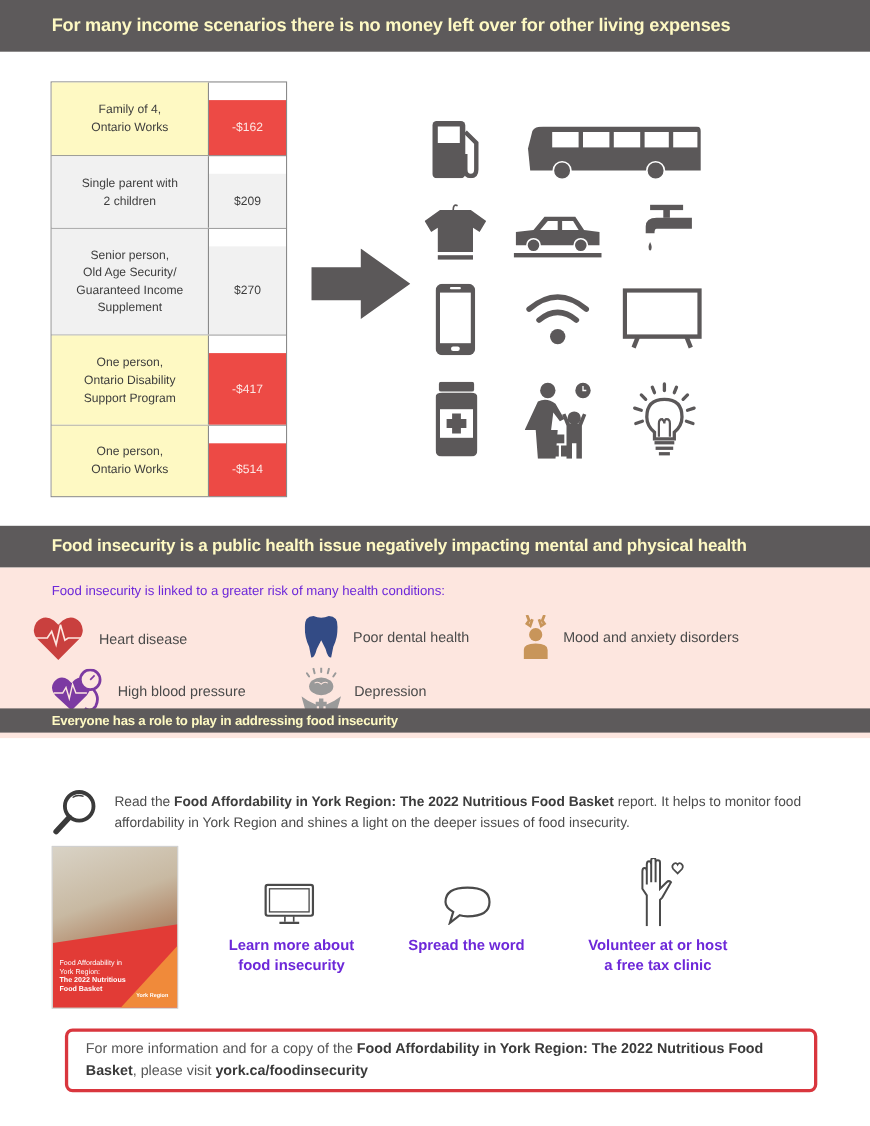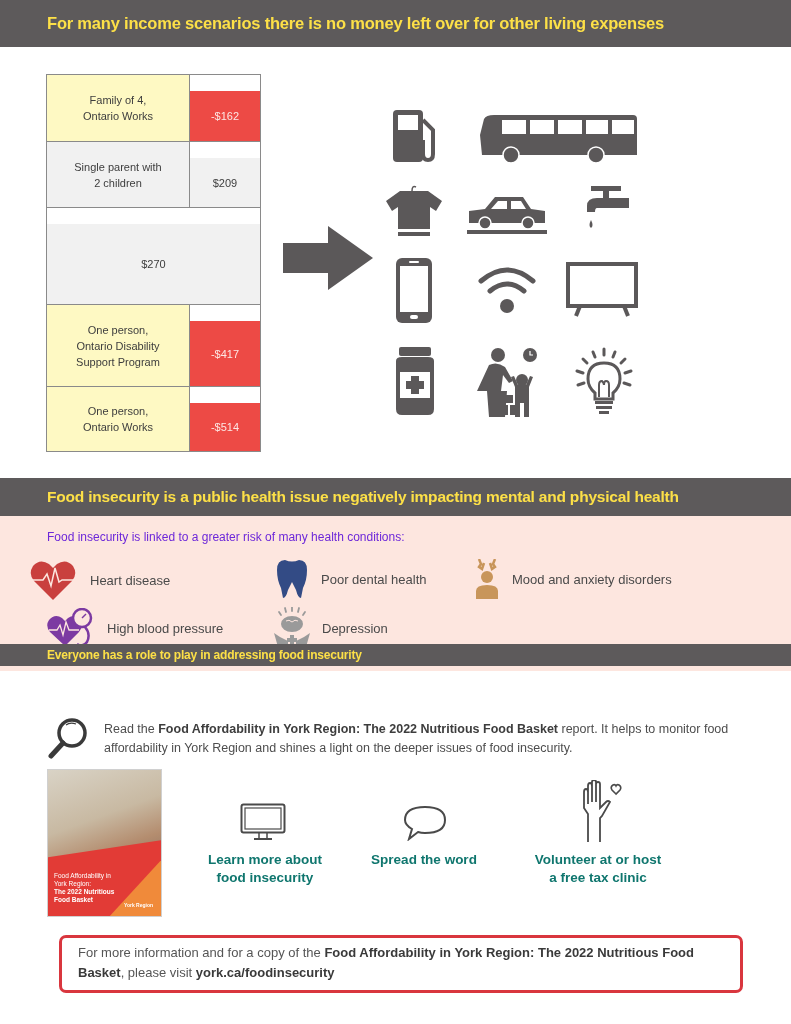--- a/index.html
+++ b/index.html
@@ -1,21 +1,21 @@
 <!DOCTYPE html>
 <html><head>
 <meta charset="utf-8">
 <style>
   * { box-sizing: border-box; margin: 0; padding: 0; }
   html, body { width: 791px; height: 1024px; background: #ffffff; overflow: hidden; }
   body { font-family: "Liberation Sans", sans-serif; color: #4a4a4a; position: relative; }
 
   .band {
     position: absolute; left: 0; width: 791px; background: #5d5a5b;
-    color: #fde047; font-family: "Liberation Sans", sans-serif; font-weight: bold;
+    color: #fef9c3; font-family: "Liberation Sans", sans-serif; font-weight: bold;
     display: flex; align-items: center; padding-left: 47px; letter-spacing: -0.2px;
   }
   #band1 { top: 0; height: 47px; font-size: 16.5px; }
   #band2 { top: 478px; height: 38px; font-size: 15.5px; }
   #band3 { top: 644px; height: 22px; font-size: 12px; }
 
   
   .income-table { position: absolute; left: 46px; top: 74px; width: 215px; border: 1px solid #8a8a8a; }
   .row { display: flex; border-bottom: 1px solid #8a8a8a; }
   .row:last-child { border-bottom: none; }
@@ -47,21 +47,21 @@
   .read-text b { color: #3d3d3d; }
 
   .cover { position: absolute; left: 47px; top: 769px; width: 115px; height: 148px; border: 1px solid #d0d0d0; overflow: hidden; background: #e8e2d6; }
   .cover .photo { position: absolute; inset: 0; background: linear-gradient(160deg, #d9d3c6 0%, #c8b9a2 35%, #b48d6f 55%, #8a6f5e 75%, #d1cec6 100%); }
   .cover .red { position: absolute; left: 0; top: 70px; width: 115px; height: 78px; background: #e23b36; clip-path: polygon(0 22%, 100% 0, 100% 100%, 0 100%); }
   .cover .orange { position: absolute; left: 60px; top: 88px; width: 55px; height: 60px; background: #f08a3a; clip-path: polygon(100% 0, 100% 100%, 0 100%); }
   .cover .ctitle { position: absolute; left: 6px; top: 94px; font-size: 6.5px; line-height: 8px; color: #fff; white-space: pre-line; }
   .cover .ctitle b { display: block; }
   .cover .clogo { position: absolute; right: 8px; bottom: 8px; font-size: 5px; color: #fff; font-weight: bold; }
 
-  .action { position: absolute; text-align: center; color: #0f766e; font-weight: bold; font-size: 13.5px; line-height: 18px; white-space: pre-line; }
+  .action { position: absolute; text-align: center; color: #6d28d9; font-weight: bold; font-size: 13.5px; line-height: 18px; white-space: pre-line; }
 
   .info-box {
     position: absolute; left: 46px; top: 935px; width: 684px; height: 58px;
     border: 3px solid #d9363e; border-radius: 7px; padding: 5px 16px;
     font-size: 13px; line-height: 20px; color: #555; margin-left: 13px;
   }
   .info-box b { color: #3a3a3a; }
 </style>
 </head>
 <body>
@@ -73,20 +73,24 @@
     <div class="lbl">Family of 4,
 Ontario Works</div>
     <div class="val">-$162</div>
   </div>
   <div class="row pos" style="height:66px">
     <div class="lbl">Single parent with
 2 children</div>
     <div class="val">$209</div>
   </div>
   <div class="row pos" style="height:97px">
+    <div class="lbl">Senior person,
+Old Age Security/
+Guaranteed Income
+Supplement</div>
     <div class="val">$270</div>
   </div>
   <div class="row neg" style="height:82px">
     <div class="lbl">One person,
 Ontario Disability
 Support Program</div>
     <div class="val">-$417</div>
   </div>
   <div class="row neg" style="height:64px">
     <div class="lbl">One person,

